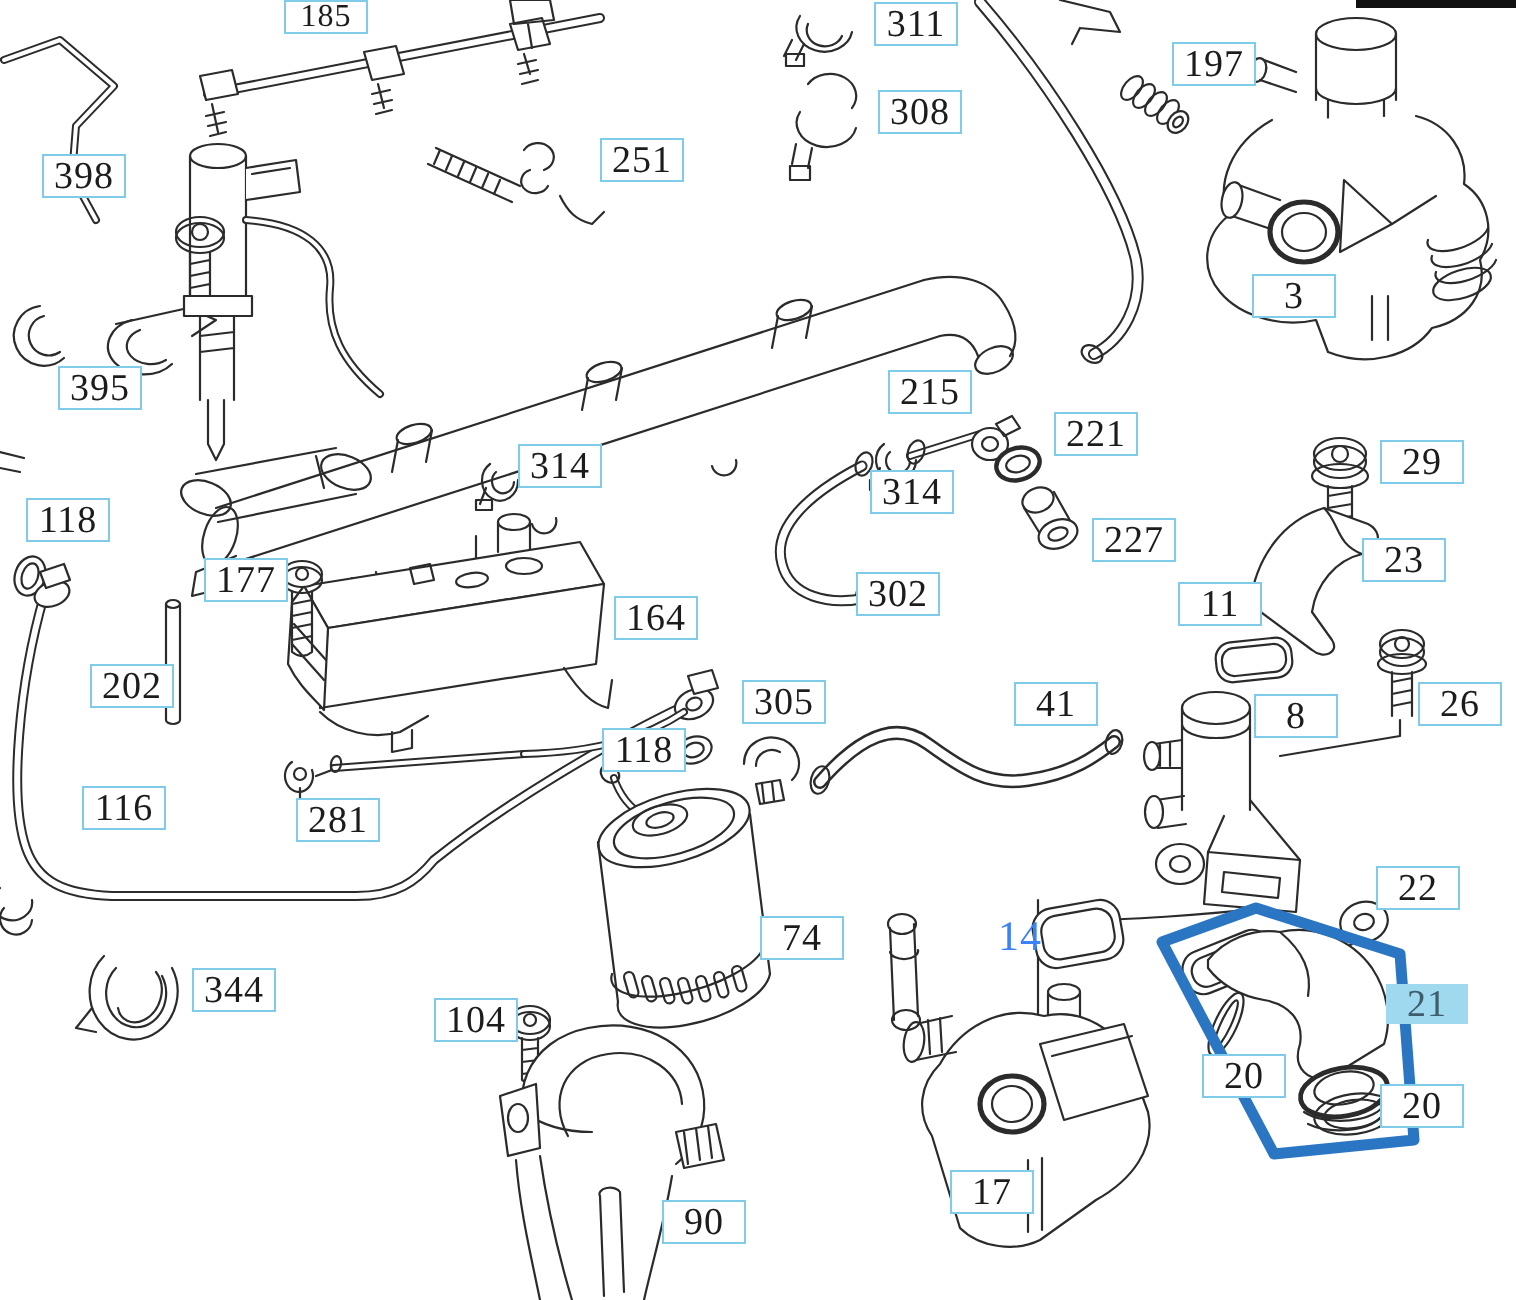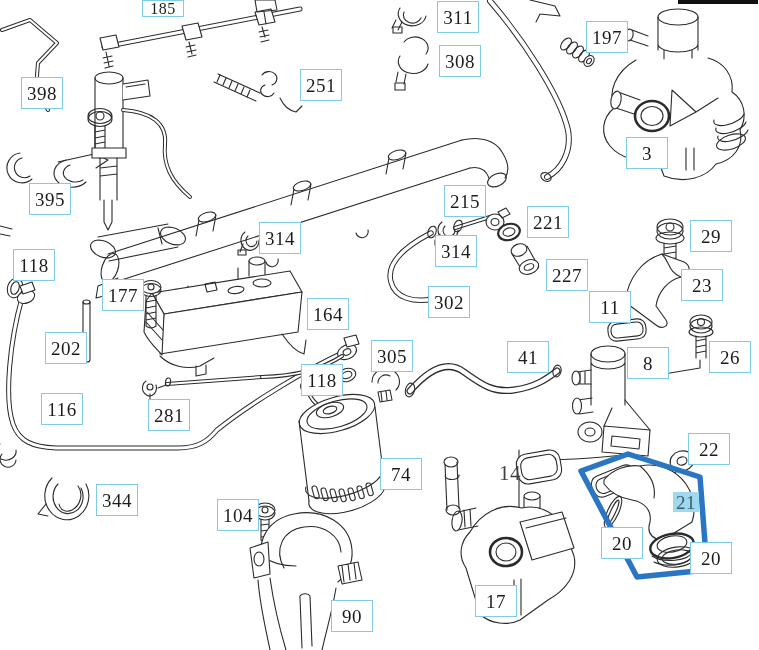--- a/index.html
+++ b/index.html
@@ -1,24 +1,24 @@
 <!DOCTYPE html>
 <html><head>
 <meta charset="utf-8">
 <style>
   html,body{margin:0;padding:0;background:#fff;}
   .stage{position:relative;width:759px;height:650px;background:#ffffff;overflow:hidden;
          font-family:"Liberation Serif",serif;}
   .art{position:absolute;left:0;top:0;}
-  .plabel{position:absolute;box-sizing:border-box;width:42px;height:32px;z-index:5;
+  .plabel{position:absolute;box-sizing:border-box;width:42px;height:22px;z-index:5;
           display:flex;align-items:center;justify-content:center;
           background:#ffffff;border:1.5px solid #7ecbea;
           font:19px/1 "Liberation Serif",serif;color:#1c1c1c;letter-spacing:.5px;cursor:pointer;}
   .plabel.short{height:17px;font-size:16px;margin-left:13px;}
-  .plabel.ghost{border:none;background:transparent;color:#404040;font-size:21px;cursor:default;}
+  .plabel.ghost{border:none;background:transparent;color:#3b82f6;font-size:21px;cursor:default;}
   .plabel.hl{border:none;background:#9fd9f0;color:#3e5c6a;}
 </style>
 </head>
 <body>
 
 <div class="stage">
 
 <svg class="art" width="759" height="650" viewBox="0 0 759 650">
   <g stroke="#2b2b2b" stroke-width="1.1" fill="none" stroke-linecap="round" stroke-linejoin="round">
 
@@ -418,19 +418,19 @@
 <div class="plabel" style="left:371px;top:340px">305</div>
 <div class="plabel" style="left:301px;top:364px">118</div>
 <div class="plabel" style="left:507px;top:341px">41</div>
 <div class="plabel" style="left:41px;top:393px">116</div>
 <div class="plabel" style="left:148px;top:399px">281</div>
 <div class="plabel" style="left:96px;top:484px">344</div>
 <div class="plabel" style="left:380px;top:458px">74</div>
 <div class="plabel" style="left:217px;top:499px">104</div>
 <div class="plabel" style="left:688px;top:433px">22</div>
 <div class="plabel ghost" style="left:489px;top:457px">14</div>
-<div class="plabel hl" style="left:673px;top:492px;width:26px;height:20px">21</div>
+<div class="plabel hl" style="left:693px;top:492px;width:41px;height:20px">21</div>
 <div class="plabel" style="left:601px;top:527px">20</div>
 <div class="plabel" style="left:690px;top:542px">20</div>
 <div class="plabel" style="left:475px;top:585px">17</div>
 <div class="plabel" style="left:331px;top:600px">90</div>
 
 </div>
 
 </body></html>

